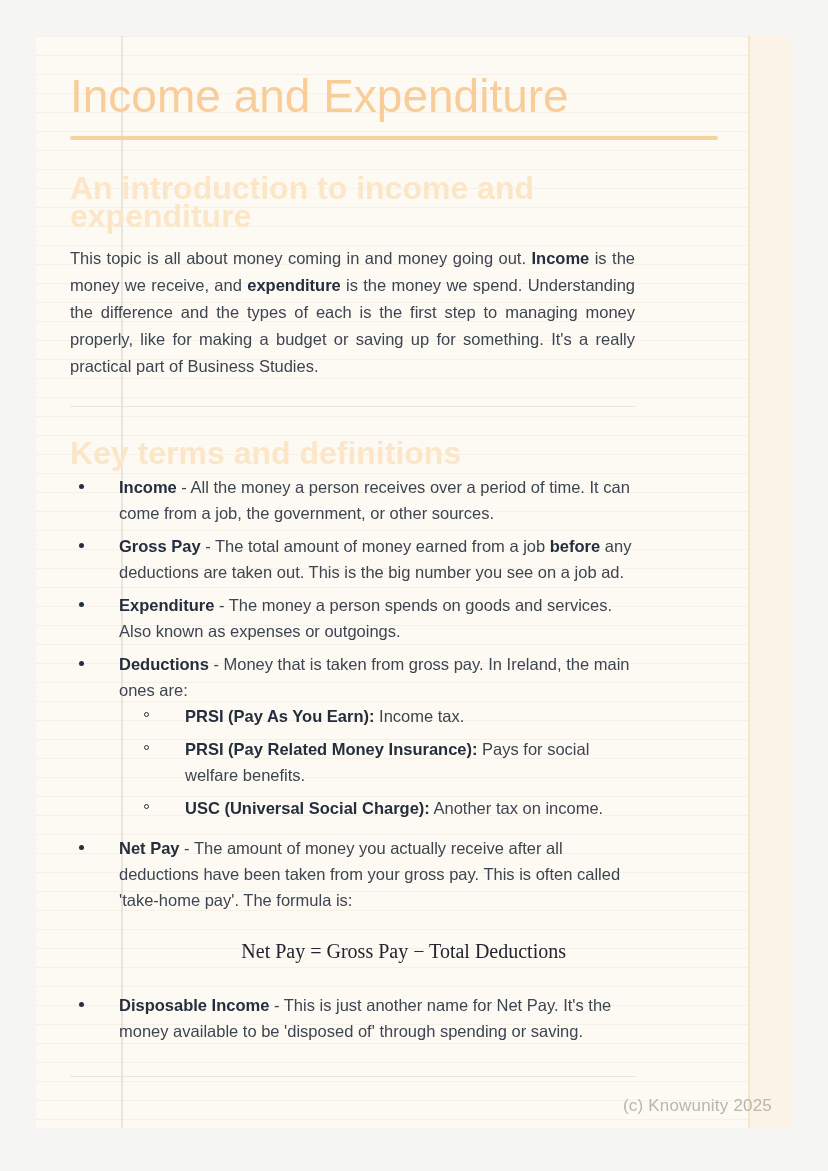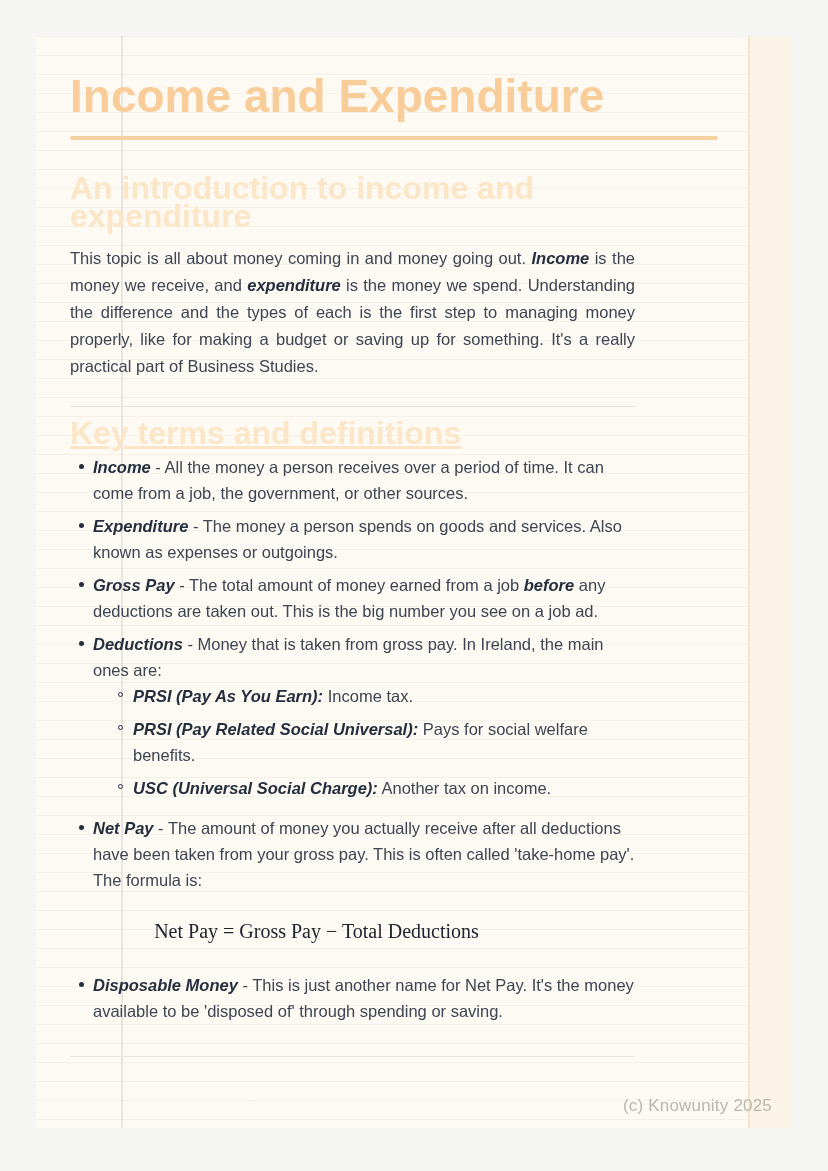--- a/index.html
+++ b/index.html
@@ -33,60 +33,60 @@
   .margin-line{
     position:absolute;left:85px;top:0;bottom:0;width:2px;
     background:rgba(189,187,181,0.32);
   }
   .right-stripe{
     position:absolute;left:712px;top:0;bottom:0;width:44px;
     background:#fbf3e5;border-left:2px solid rgba(240,216,178,0.55);
   }
   .content{position:absolute;left:34px;top:0;width:648px;}
   h1.title{
-    margin:36px 0 0;font-size:46px;line-height:48px;font-weight:700;
+    margin:36px 0 0;font-size:46px;line-height:48px;font-weight:400;
     color:var(--accent);letter-spacing:0px;
   }
   .title-rule{
     margin-top:16px;width:648px;height:4px;border-radius:2px;
     background:var(--underline);
   }
   h2.section{
     margin:34px 0 0;font-size:32px;line-height:28px;font-weight:700;
     color:var(--accent-light);
   }
-  h2.section.key{margin-top:12px;text-decoration:underline;}
+  h2.section.key{margin-top:32px;}
   .para{
     margin:15px 0 0;width:565px;font-size:16.5px;line-height:27px;
     color:var(--body-text);text-align:justify;
   }
   hr.divider{
     border:none;border-top:1px solid var(--divider);
     width:565px;margin:26px 0 0 0;
   }
   hr.divider.bottom{margin-top:32px;}
   .term-list{margin-top:7px;width:565px;}
   .li{display:flex;margin-bottom:7px;}
   .dot{
     flex:0 0 auto;width:5px;height:5px;border-radius:50%;
     background:var(--bold-text);margin:10px 9px 0 9px;
   }
   .ring{
     flex:0 0 auto;width:5px;height:5px;border-radius:50%;
     border:1.5px solid var(--bold-text);background:transparent;
     margin:9px 10px 0 25px;
   }
-  .li-body{flex:1;font-size:16.5px;line-height:26px;color:var(--body-text);}
-  .li-body strong, .para strong{color:var(--bold-text);font-weight:700;font-style:italic;}
+  .li-body{flex:1;font-size:16.5px;line-height:26px;color:var(--body-text);margin-left:26px;}
+  .li-body strong, .para strong{color:var(--bold-text);font-weight:700;}
   .sublist{margin:0 0 4px 0;}
   .sli{display:flex;margin-bottom:7px;}
   .formula{
     font-family:"Liberation Serif", serif;
     font-size:20px;line-height:24px;color:var(--formula-text);
-    width:447px;margin:26px 0 22px 0;text-align:center;
+    width:447px;margin:26px 0 22px 0;text-align:right;
   }
   .footer{
     position:absolute;right:20px;bottom:12px;
     font-size:17px;letter-spacing:0.2px;color:var(--footer-text);
   }
 </style>
 </head>
 <body>
 
 <div class="paper">
@@ -107,60 +107,60 @@
 
     <div class="term-list">
 
       <div class="li">
         <span class="dot"></span>
         <div class="li-body"><strong>Income</strong><span> - All the money a person receives over a period of time. It can come from a job, the government, or other sources.</span></div>
       </div>
 
       <div class="li">
         <span class="dot"></span>
-        <div class="li-body"><strong>Expenditure</strong><span> - The money a person spends on goods and services. Also known as expenses or outgoings.</span></div>
+        <div class="li-body"><strong>Gross Pay</strong><span> - The total amount of money earned from a job </span><strong>before</strong><span> any deductions are taken out. This is the big number you see on a job ad.</span></div>
       </div>
 
       <div class="li">
         <span class="dot"></span>
-        <div class="li-body"><strong>Gross Pay</strong><span> - The total amount of money earned from a job </span><strong>before</strong><span> any deductions are taken out. This is the big number you see on a job ad.</span></div>
+        <div class="li-body"><strong>Expenditure</strong><span> - The money a person spends on goods and services. Also known as expenses or outgoings.</span></div>
       </div>
 
       <div class="li">
         <span class="dot"></span>
         <div class="li-body">
           <div><strong>Deductions</strong><span> - Money that is taken from gross pay. In Ireland, the main ones are:</span></div>
           <div class="sublist">
             <div class="sli">
               <span class="ring"></span>
               <div class="li-body"><strong>PRSI (Pay As You Earn):</strong><span> Income tax.</span></div>
             </div>
             <div class="sli">
               <span class="ring"></span>
-              <div class="li-body"><strong>PRSI (Pay Related Social Universal):</strong><span> Pays for social welfare benefits.</span></div>
+              <div class="li-body"><strong>PRSI (Pay Related Money Insurance):</strong><span> Pays for social welfare benefits.</span></div>
             </div>
             <div class="sli">
               <span class="ring"></span>
               <div class="li-body"><strong>USC (Universal Social Charge):</strong><span> Another tax on income.</span></div>
             </div>
           </div>
         </div>
       </div>
 
       <div class="li">
         <span class="dot"></span>
         <div class="li-body">
           <div><strong>Net Pay</strong><span> - The amount of money you actually receive after all deductions have been taken from your gross pay. This is often called 'take-home pay'. The formula is:</span></div>
           <div class="formula">Net Pay = Gross Pay − Total Deductions</div>
         </div>
       </div>
 
       <div class="li">
         <span class="dot"></span>
-        <div class="li-body"><strong>Disposable Money</strong><span> - This is just another name for Net Pay. It's the money available to be 'disposed of' through spending or saving.</span></div>
+        <div class="li-body"><strong>Disposable Income</strong><span> - This is just another name for Net Pay. It's the money available to be 'disposed of' through spending or saving.</span></div>
       </div>
 
 
     </div>
 
     <hr class="divider bottom">
   </div>
 
   <div class="footer">(c) Knowunity 2025</div>
 </div>

